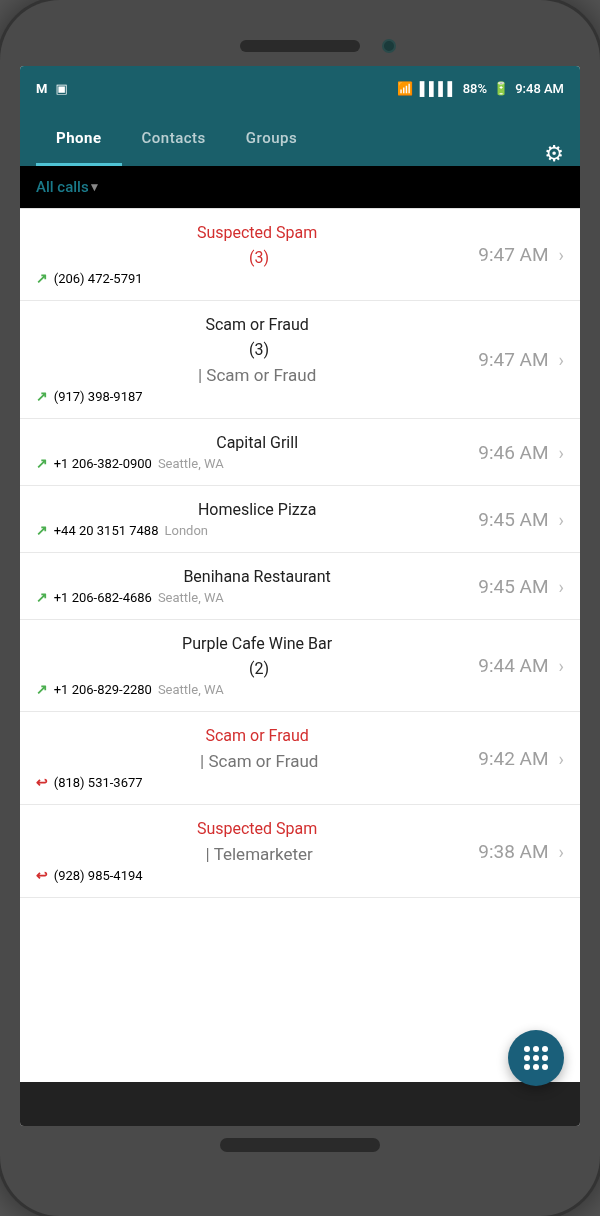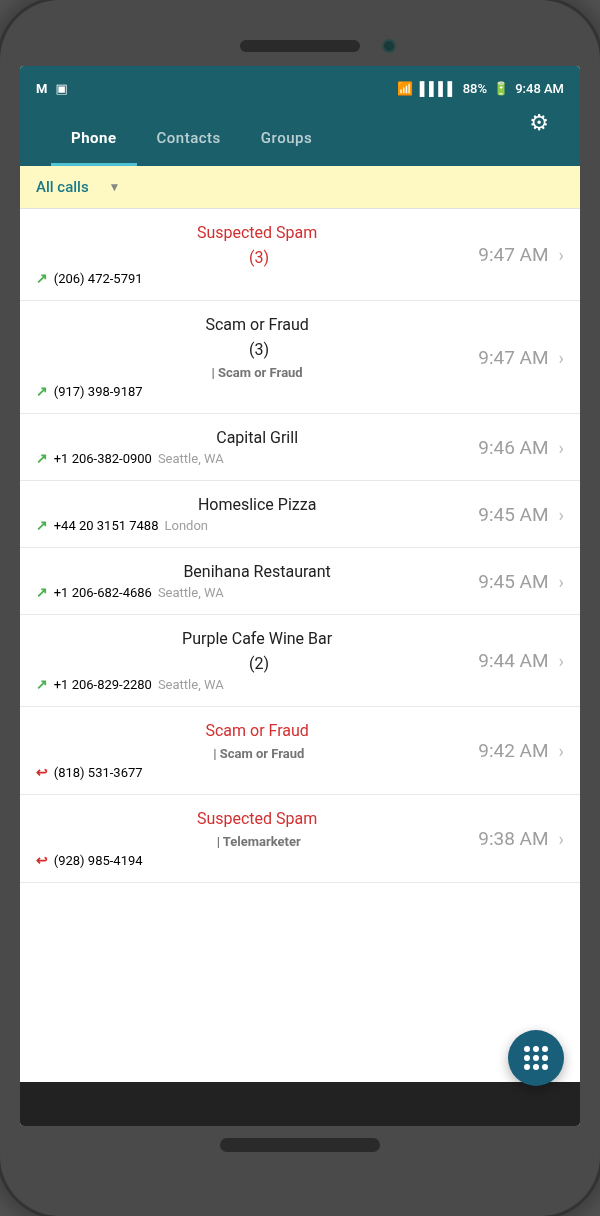--- a/index.html
+++ b/index.html
@@ -79,22 +79,22 @@
       gap: 6px;
       color: white;
       font-size: 13px;
       font-weight: 500;
     }
 
     .nav-bar {
       background: #1a5f6a;
       height: 56px;
       display: flex;
-      align-items: flex-start;
-      padding: 0 31px;
+      align-items: flex-end;
+      padding: 0 16px;
       flex-shrink: 0;
     }
 
     .nav-tabs {
       display: flex;
       align-items: center;
       flex: 1;
       gap: 0;
     }
 
@@ -127,25 +127,25 @@
     }
 
     .nav-settings {
       color: white;
       font-size: 22px;
       cursor: pointer;
       margin-left: auto;
     }
 
     .filter-bar {
-      background: #fef9c3;
+      background: #000000;
       padding: 12px 16px;
       display: flex;
       align-items: center;
-      gap: 20px;
+      gap: 0;
       border-bottom: 1px solid #e0e0e0;
       flex-shrink: 0;
     }
 
     .filter-label {
       color: #1a7a8a;
       font-size: 15px;
       font-weight: 500;
     }
 
@@ -185,23 +185,23 @@
 
     .call-name.scam {
       color: #d32f2f;
     }
 
     .call-name.spam {
       color: #d32f2f;
     }
 
     .call-tag {
-      font-size: 13px;
+      font-size: 17px;
       color: #757575;
-      font-weight: 700;
+      font-weight: 400;
     }
 
     .call-count {
       color: inherit;
     }
 
     .call-sub {
       display: flex;
       align-items: center;
       gap: 6px;

